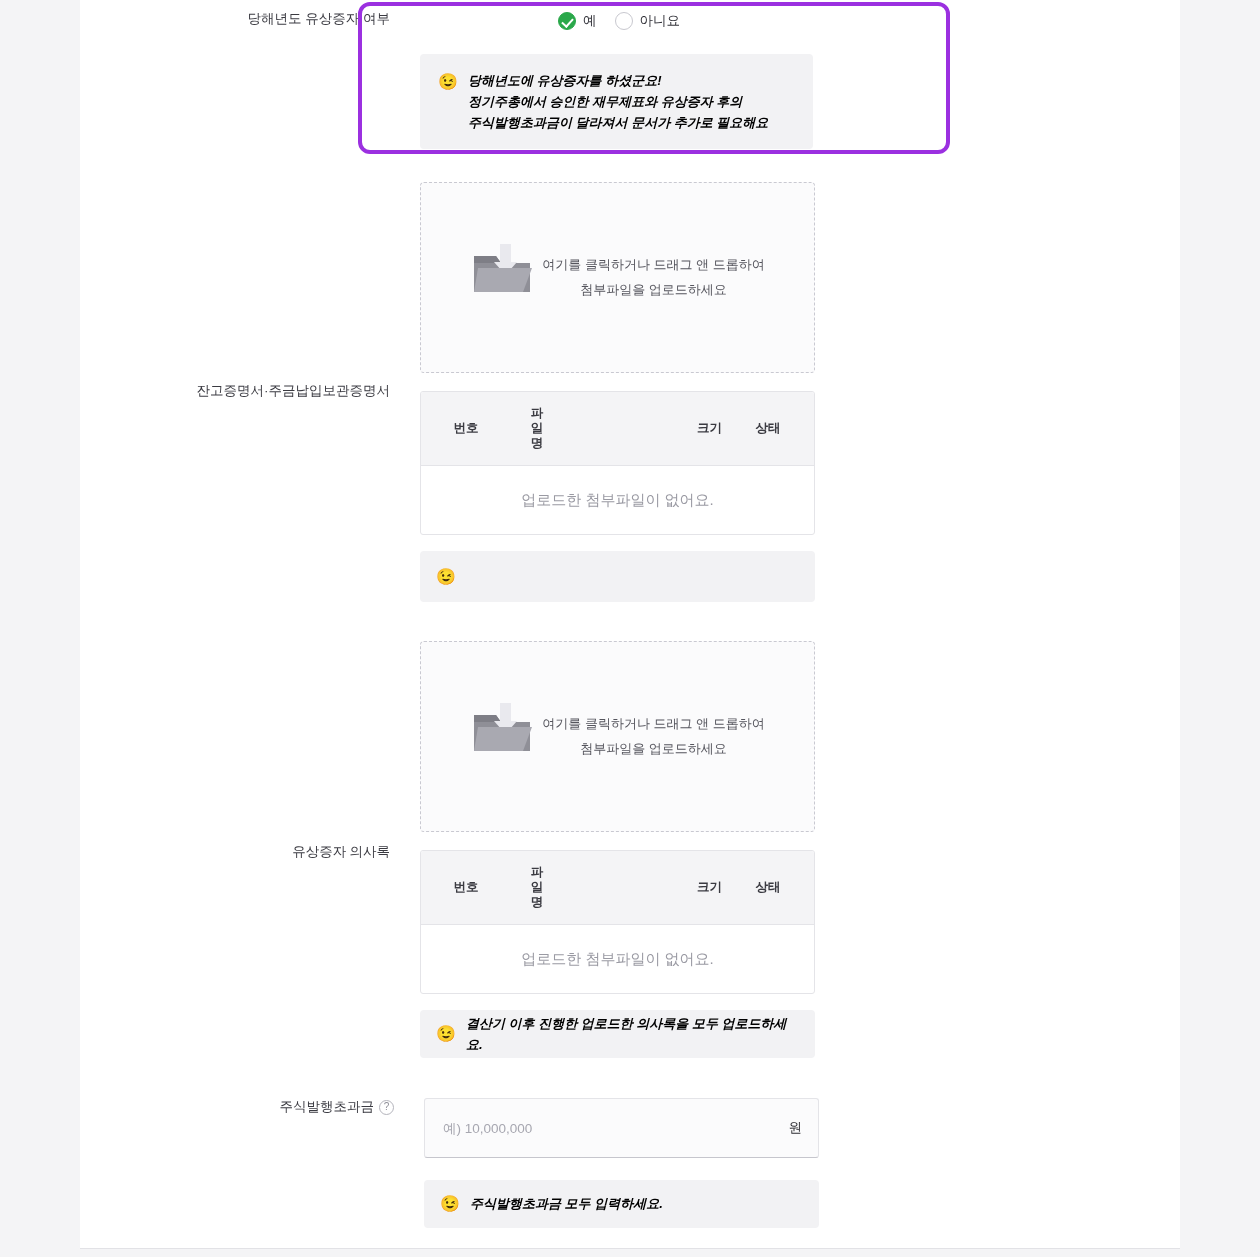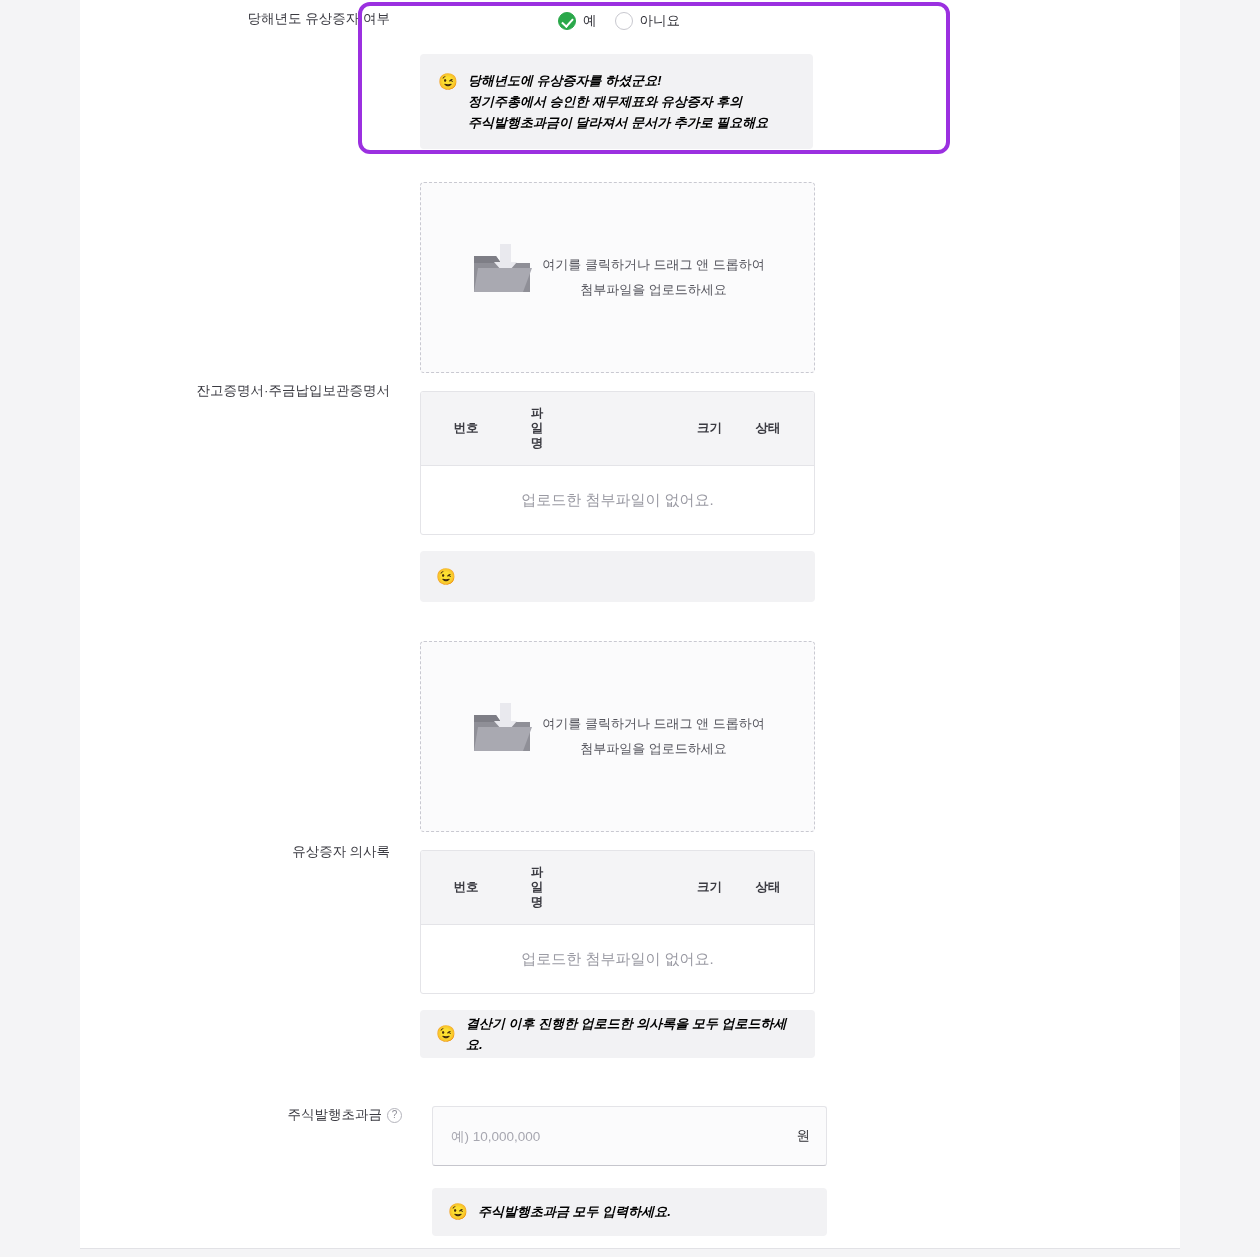--- a/index.html
+++ b/index.html
@@ -322,21 +322,21 @@
       </div>
 
       <div class="notice center" style="margin-top:16px; height:48px; padding:0 16px;">
         <span class="emoji">😉</span>
         <span class="ntext">결산기 이후 진행한 업로드한 의사록을 모두 업로드하세요.</span>
       </div>
 
     </div>
   </div>
 
-  <div class="row" style="left:12px; top:1098px;margin-top:8px;">
+  <div class="row" style="left:4px; top:1098px;">
     <div class="row-label">
       <span class="label-inline">
         <span>주식발행초과금</span>
         <span class="help-icon">?</span>
       </span>
     </div>
     <div class="row-body">
 
       <div class="amount-field">
         <input class="amount-input" type="text" value="" placeholder="예) 10,000,000" style="">

